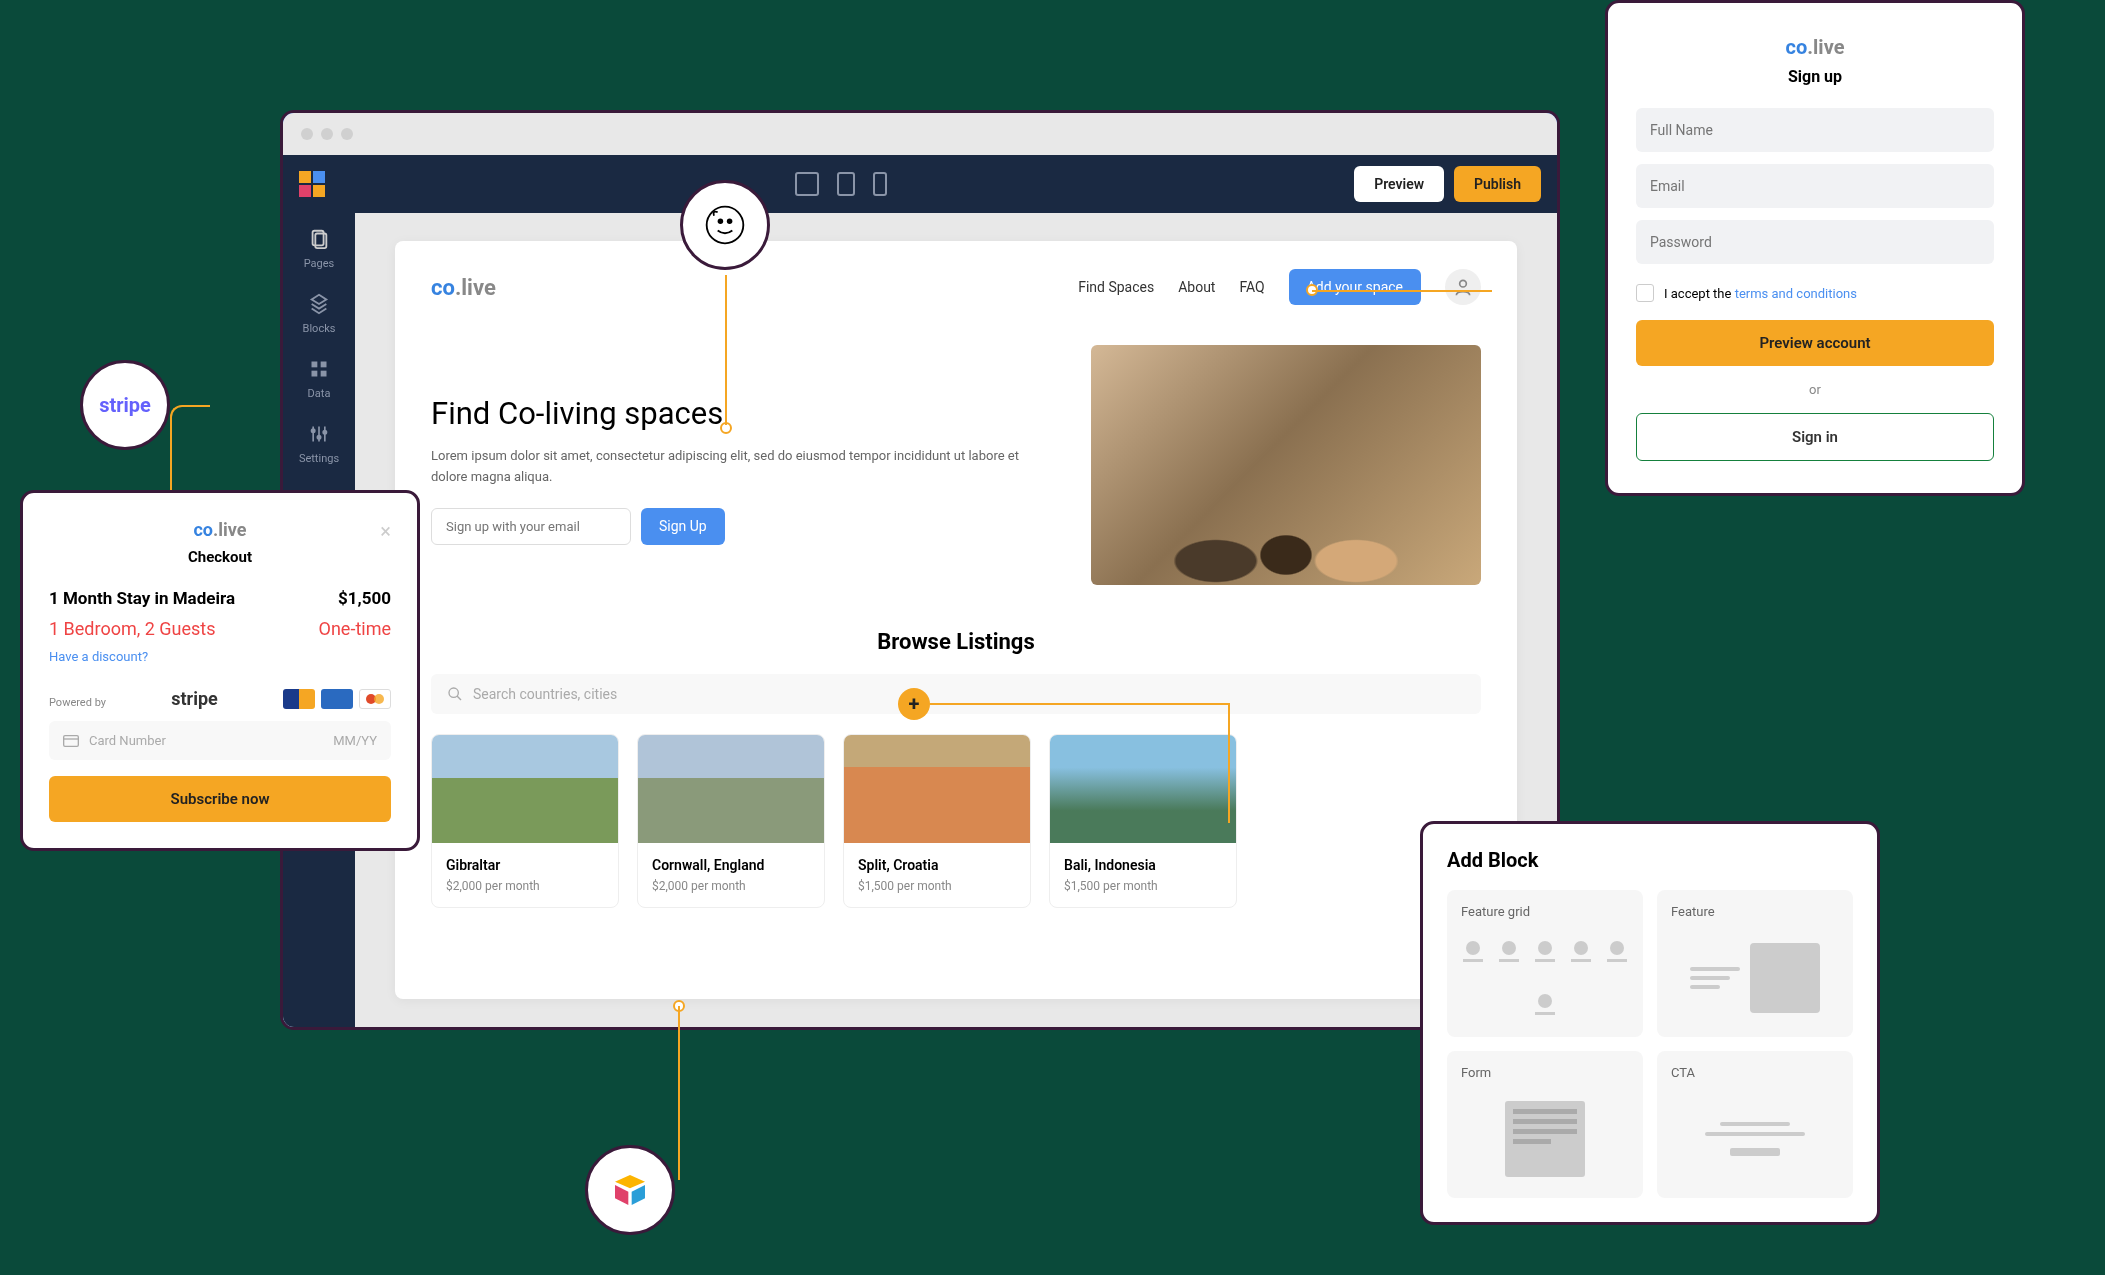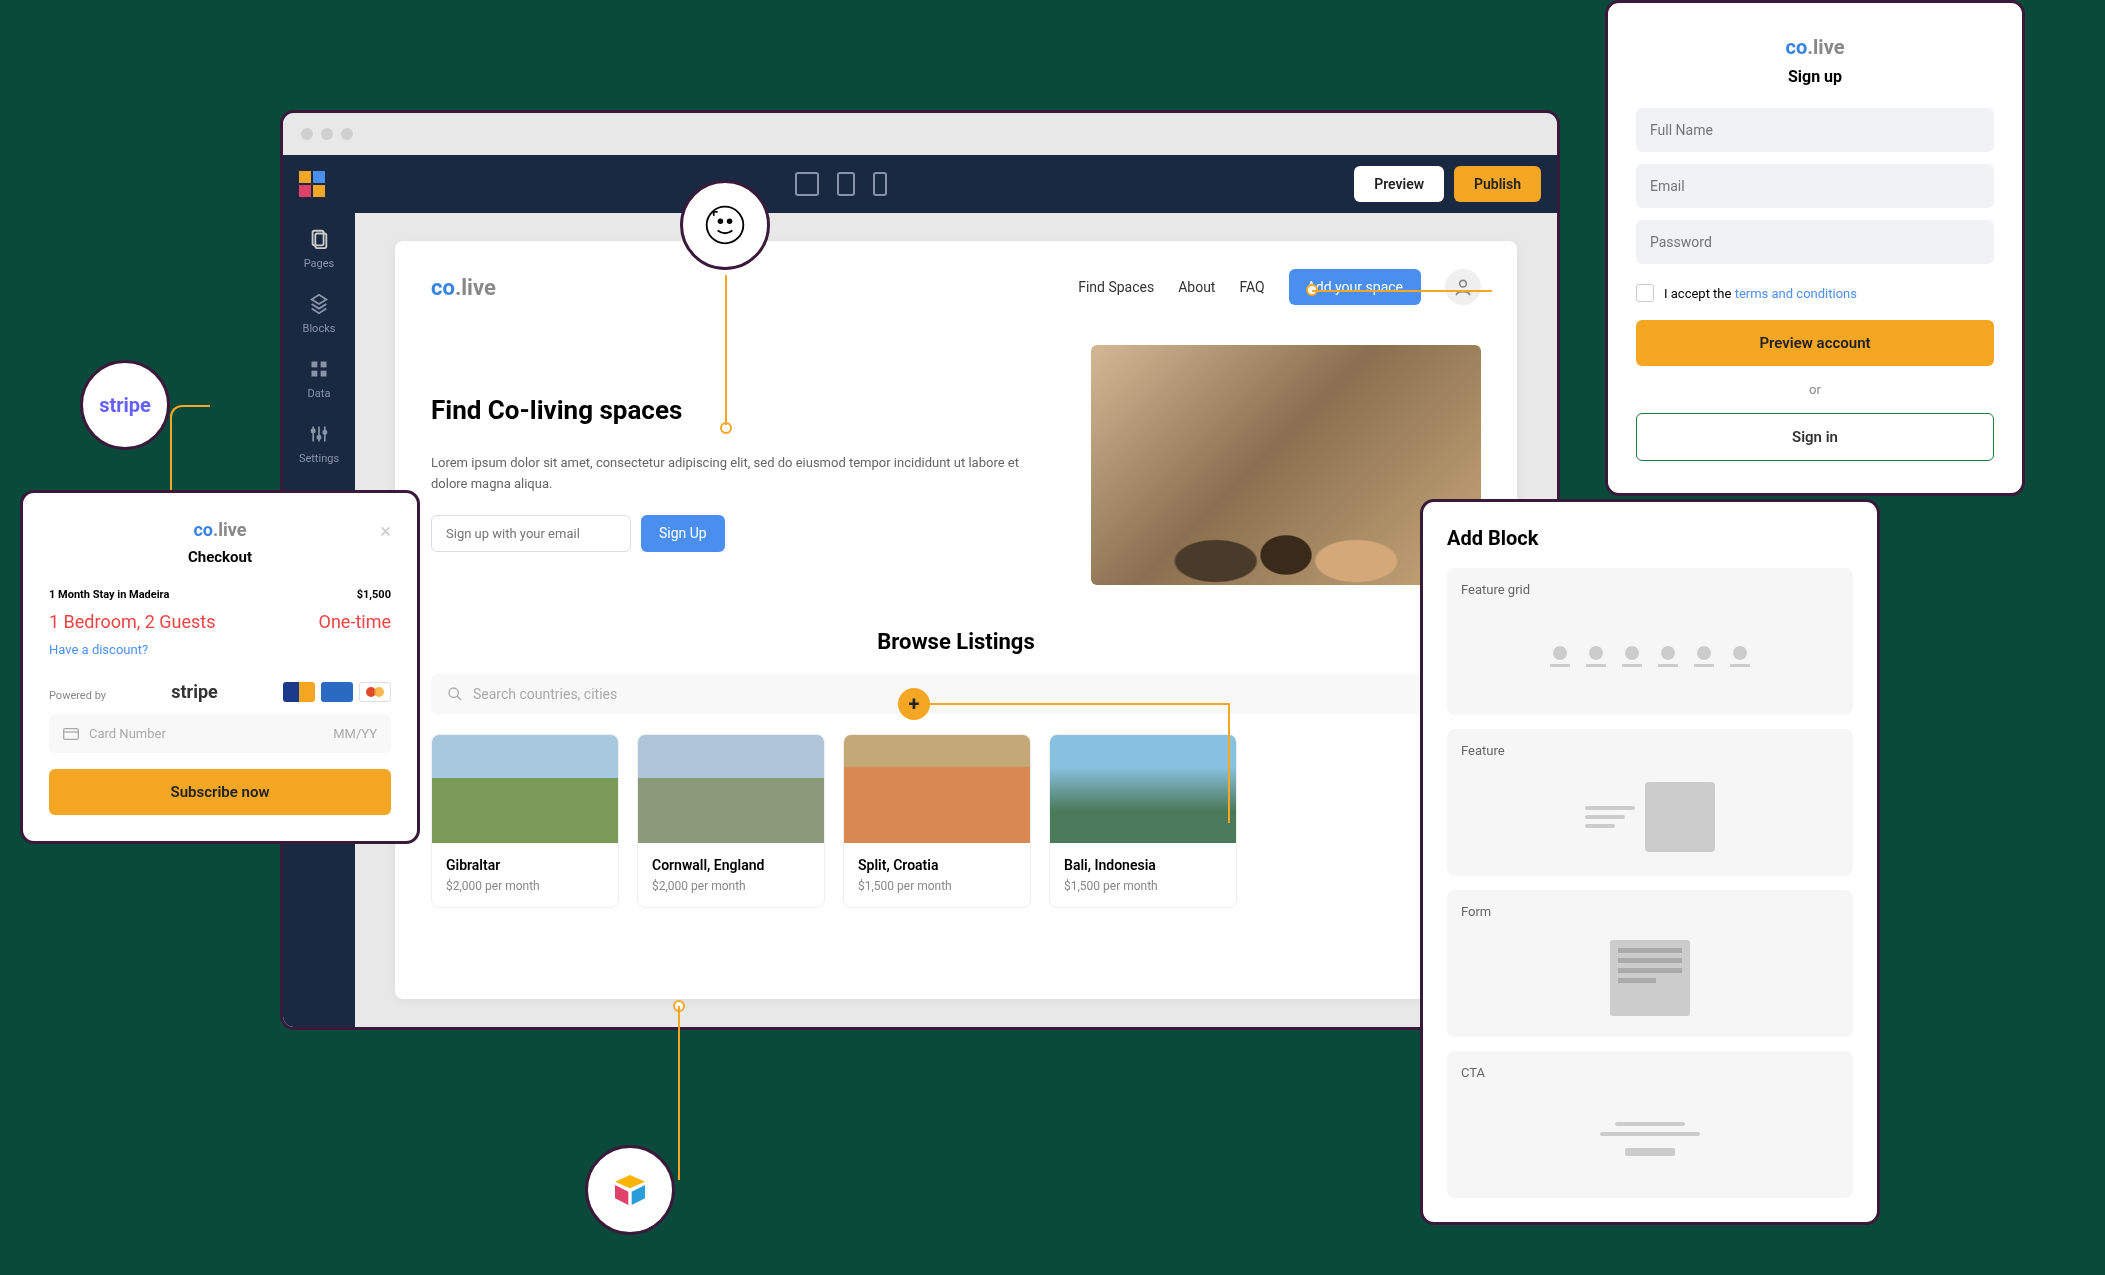--- a/index.html
+++ b/index.html
@@ -28,21 +28,21 @@
 .site-page{background:#fff;border-radius:8px;padding:28px 36px;height:100%;box-shadow:0 2px 12px rgba(0,0,0,.05)}
 .site-header{display:flex;align-items:center;justify-content:space-between;margin-bottom:40px}
 .site-logo{font-size:22px;font-weight:700}
 .site-logo .co{color:#3683e0}
 .site-logo .live{color:#888}
 .site-nav{display:flex;align-items:center;gap:24px;font-size:14px;color:#333}
 .btn-blue{background:#4a8ff0;color:#fff;padding:10px 18px;border-radius:6px;font-size:14px}
 .avatar-circle{width:36px;height:36px;border-radius:50%;background:#efefef;display:flex;align-items:center;justify-content:center;color:#888}
 .hero{display:flex;gap:40px;margin-bottom:44px}
 .hero-left{flex:1;padding-top:50px}
-.hero-title{font-size:26px;font-weight:700;margin-bottom:28px}
+.hero-title{font-size:31px;font-weight:400;margin-bottom:14px}
 .hero-sub{font-size:13px;color:#666;line-height:1.6;margin-bottom:20px}
 .signup-row{display:flex;gap:10px}
 .signup-input{flex:0 0 200px;padding:10px 14px;border:1px solid #ddd;border-radius:6px;font-size:13px;color:#999}
 .hero-img{width:390px;height:240px;border-radius:6px;background:linear-gradient(135deg,#d4b896 0%,#8a7050 45%,#c9a87a 100%);position:relative;overflow:hidden}
 .browse-title{text-align:center;font-size:22px;font-weight:700;margin-bottom:20px}
 .search-bar{background:#f8f8f8;border-radius:6px;padding:12px 16px;display:flex;align-items:center;gap:10px;color:#aaa;font-size:14px;margin-bottom:20px}
 .listings{display:flex;gap:18px}
 .listing{width:188px;background:#fff;border:1px solid #eee;border-radius:8px;overflow:hidden}
 .listing-img{height:108px;background:#7a9cc0}
 .listing-body{padding:14px}
@@ -59,34 +59,34 @@
 .terms-link{color:#4a8ff0}
 .btn-full{width:100%;padding:14px;border-radius:6px;font-size:15px;font-weight:600}
 .or-text{text-align:center;color:#888;font-size:13px;margin:16px 0}
 .btn-outline{background:#fff;border:1px solid #15803d;color:#333}
 
 
 .checkout-panel{position:absolute;left:20px;top:490px;width:400px;background:#fff;border-radius:14px;border:3px solid #3a1a3a;padding:26px;z-index:5}
 .checkout-header{display:flex;justify-content:center;position:relative;margin-bottom:8px}
 .close-x{position:absolute;right:0;top:0;color:#ccc;font-size:20px}
 .checkout-title{text-align:center;font-size:15px;font-weight:700;margin-bottom:22px}
-.checkout-row{display:flex;justify-content:space-between;margin-bottom:10px;font-size:11px}
+.checkout-row{display:flex;justify-content:space-between;margin-bottom:10px;font-size:17px}
 .checkout-row.bold{font-weight:700}
 .checkout-sub{font-size:18px;color:#ef4444}
 .discount-link{color:#4a8ff0;font-size:13px;margin-bottom:24px;display:block}
 .powered-row{display:flex;align-items:flex-end;justify-content:space-between;font-size:11px;color:#888;margin-bottom:12px}
 .card-logos{display:flex;gap:6px}
 .card-logo{width:32px;height:20px;border-radius:3px}
 .card-input{display:flex;align-items:center;gap:10px;padding:12px 14px;background:#f8f8f8;border-radius:6px;color:#aaa;font-size:13px;margin-bottom:16px}
 .card-input span:last-child{margin-left:auto}
 
 
 .addblock-panel{position:absolute;right:225px;bottom:50px;width:460px;background:#fff;border-radius:14px;border:3px solid #3a1a3a;padding:24px;z-index:6}
 .addblock-title{font-size:20px;font-weight:700;margin-bottom:18px}
-.block-grid{display:grid;grid-template-columns:1fr;gap:14px}
+.block-grid{display:grid;grid-template-columns:1fr 1fr;gap:14px}
 .block-tile{background:#f6f6f6;border-radius:8px;padding:14px}
 .block-tile-title{font-size:13px;color:#666;margin-bottom:14px}
 .block-preview{height:90px;display:flex;align-items:center;justify-content:center;gap:10px}
 .dot-col{display:flex;flex-direction:column;align-items:center;gap:4px}
 .dot{width:14px;height:14px;border-radius:50%;background:#ccc}
 .line-s{width:20px;height:3px;background:#ccc}
 .feat-text{display:flex;flex-direction:column;gap:5px}
 .feat-line{height:4px;background:#ccc;border-radius:2px}
 .feat-box{width:70px;height:70px;background:#ccc;border-radius:4px}
 .form-preview{width:80px;height:76px;background:#ccc;border-radius:3px;display:flex;flex-direction:column;gap:5px;padding:8px}

